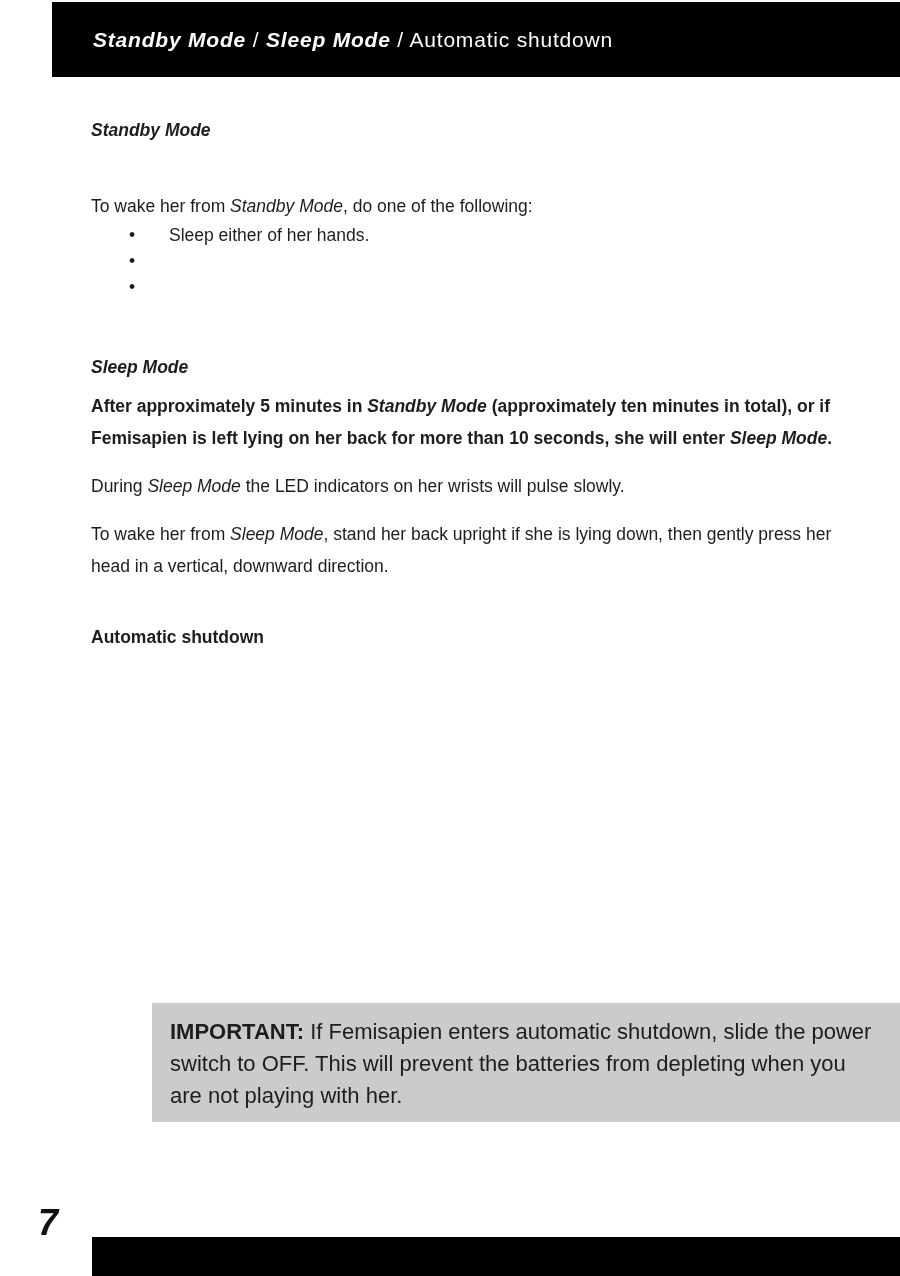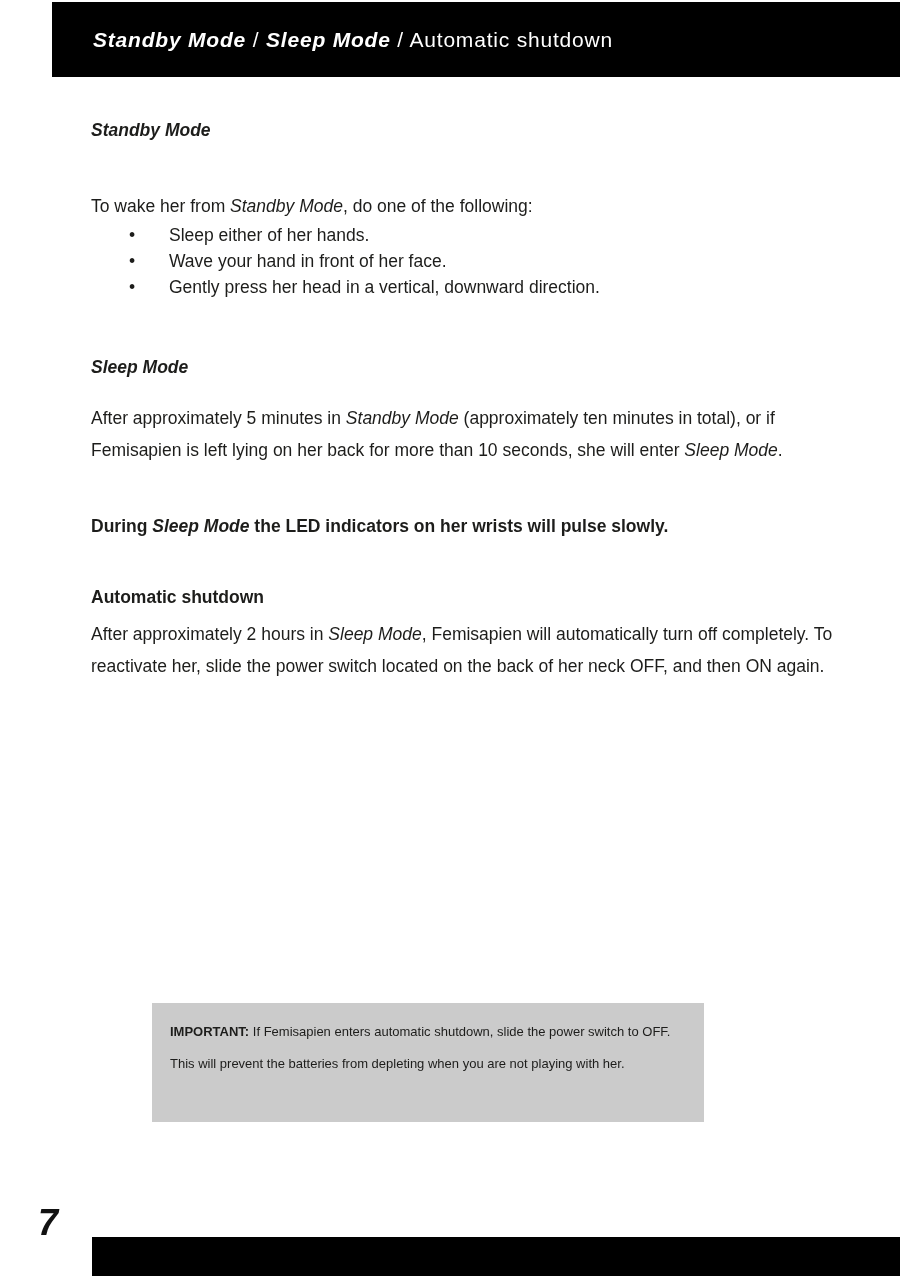--- a/index.html
+++ b/index.html
@@ -44,22 +44,22 @@
     width:745px;
     font-size:17.5px;
     line-height:32px;
     color:var(--body-text);
   }
   .heading { font-weight:bold; }
   .para    { font-weight:normal; }
 
   .mt-33 { margin-top:44px; }
   .mt-51 { margin-top:51px; }
-  .mt-7  { margin-top:19px;  }
-  .mt-32 { margin-top:44px;font-weight:bold; }
+  .mt-7  { margin-top:7px;font-weight:bold;  }
+  .mt-32 { margin-top:16px; }
   .mt-39 { margin-top:39px; }
   .mt-5  { margin-top:5px;  }
 
   .bullet-list { line-height:26px; }
   .bullet-row  { display:flex; }
   .bullet-dot  {
     margin-left:38px;
     width:40px;
     flex:0 0 40px;
     text-align:left;
@@ -68,24 +68,24 @@
   
   .run.normal      { font-style:normal;  font-weight:inherit; }
   .run.italic      { font-style:italic; }
   .run.bold        { font-weight:bold; }
   .run.bold-italic { font-weight:bold; font-style:italic; }
 
   
   .important-box {
     position:absolute;
     left:152px; top:1003px;
-    width:552px; height:119px;
+    width:748px; height:119px;
     background:var(--box-background);
     padding:13px 20px 0 18px;
-    font-size:13px;
+    font-size:22px;
     line-height:32px;
     color:var(--body-text);
   }
 
   
   .page-number {
     position:absolute;
     left:38px; top:1202px;
     font-size:36px;
     line-height:42px;
@@ -116,38 +116,36 @@
 
     <div class="para mt-33"><span class="run normal">To wake her from </span><span class="run italic">Standby Mode</span><span class="run normal">, do one of the following:</span></div>
 
     <div class="bullet-list">
       <div class="bullet-row">
         <span class="bullet-dot">•</span>
         <span><span class="run normal">Sleep either of her hands.</span></span>
       </div>
       <div class="bullet-row">
         <span class="bullet-dot">•</span>
-        <span><span class="run normal">Wave your hand in front of her face.</span></span>
       </div>
       <div class="bullet-row">
         <span class="bullet-dot">•</span>
-        <span><span class="run normal">Gently press her head in a vertical, downward direction.</span></span>
       </div>
     </div>
 
     <div class="heading mt-51"><span class="run bold-italic">Sleep Mode</span></div>
 
     <div class="para mt-7"><span class="run normal">After approximately 5 minutes in </span><span class="run italic">Standby Mode</span><span class="run normal"> (approximately ten minutes in total), or if Femisapien is left lying on her back for more than 10 seconds, she will enter </span><span class="run italic">Sleep Mode</span><span class="run normal">.</span></div>
 
     <div class="para mt-32"><span class="run normal">During </span><span class="run italic">Sleep Mode</span><span class="run normal"> the LED indicators on her wrists will pulse slowly.</span></div>
 
+    <div class="para mt-32"><span class="run normal">To wake her from </span><span class="run italic">Sleep Mode</span><span class="run normal">, stand her back upright if she is lying down, then gently press her head in a vertical, downward direction.</span></div>
 
     <div class="heading mt-39"><span class="run bold">Automatic shutdown</span></div>
 
-    <div class="para mt-5"><span class="run normal">After approximately 2 hours in </span><span class="run italic">Sleep Mode</span><span class="run normal">, Femisapien will automatically turn off completely. To reactivate her, slide the power switch located on the back of her neck OFF, and then ON again.</span></div>
 
   </div>
 
   <div class="important-box">
     <div><span class="run bold">IMPORTANT:</span><span class="run normal"> If Femisapien enters automatic shutdown, slide the power switch to OFF. This will prevent the batteries from depleting when you are not playing with her.</span></div>
   </div>
 
   <div class="page-number">7</div>
 
   <div class="footer-bar"></div>

